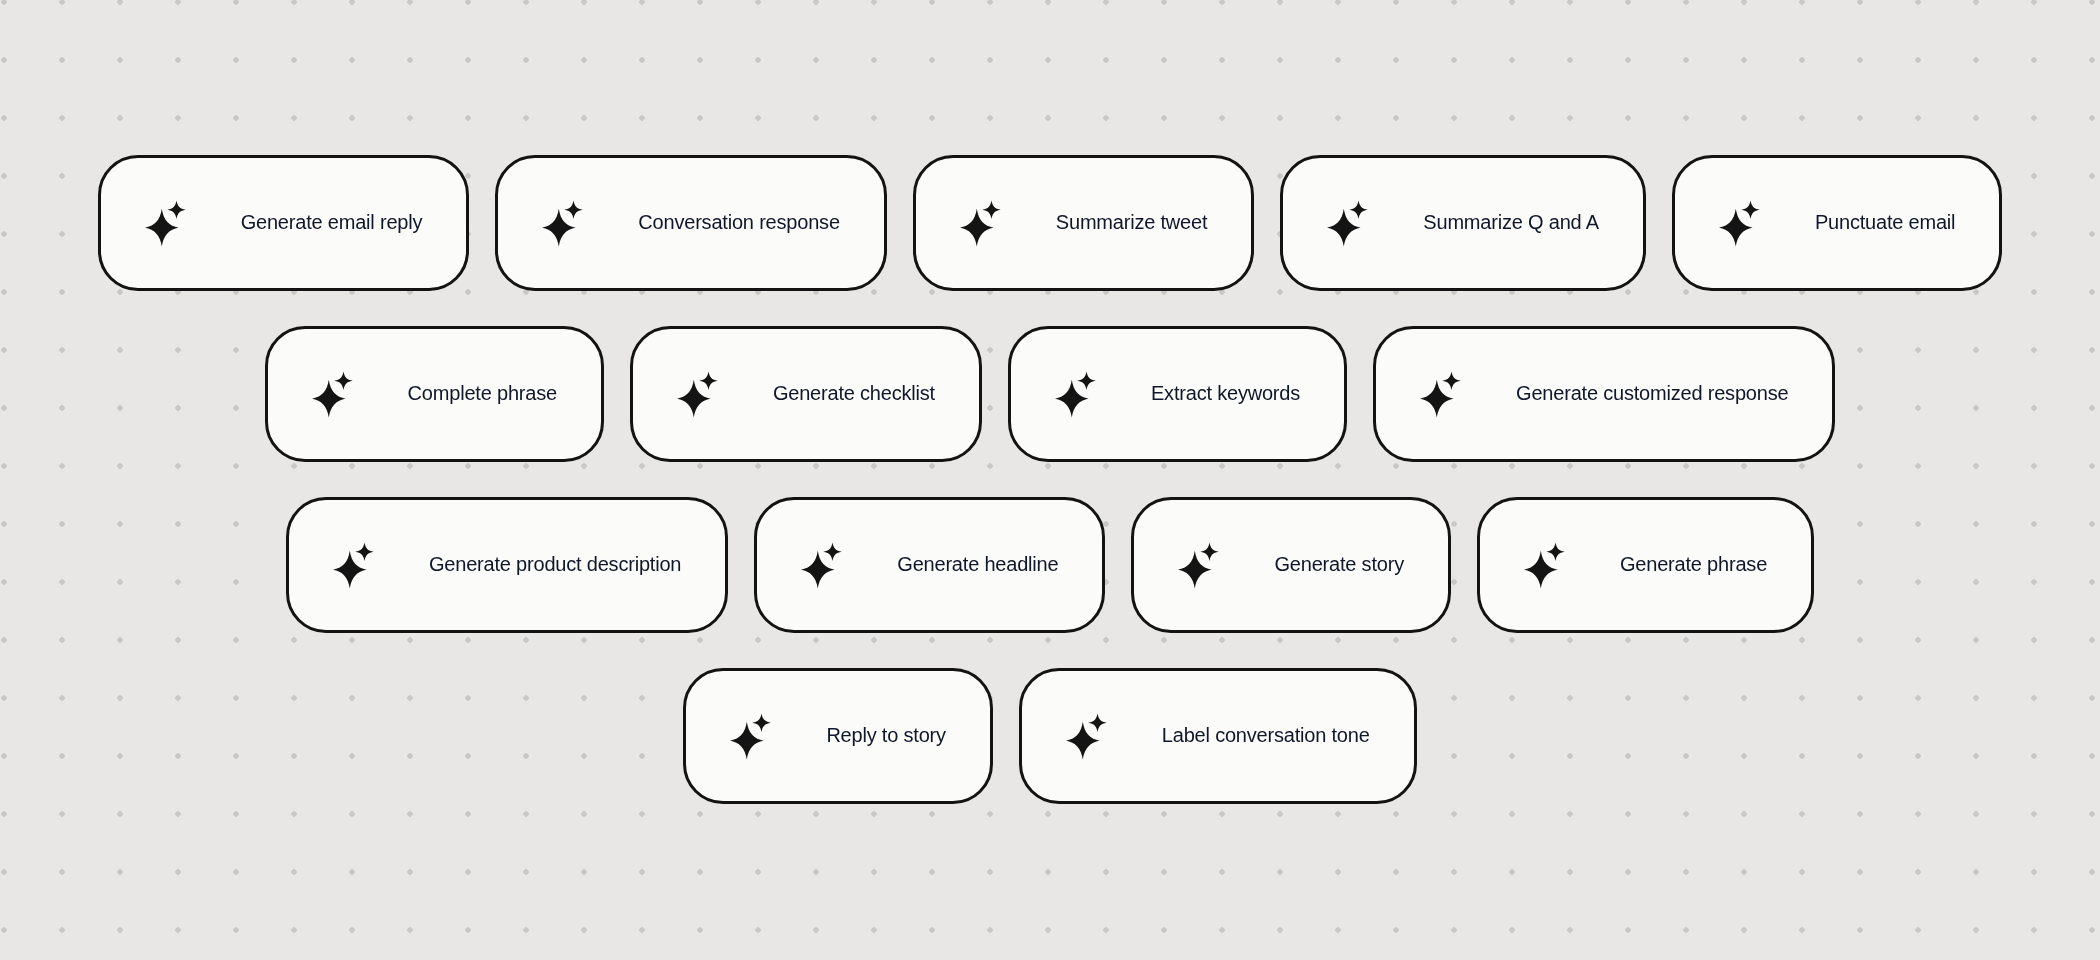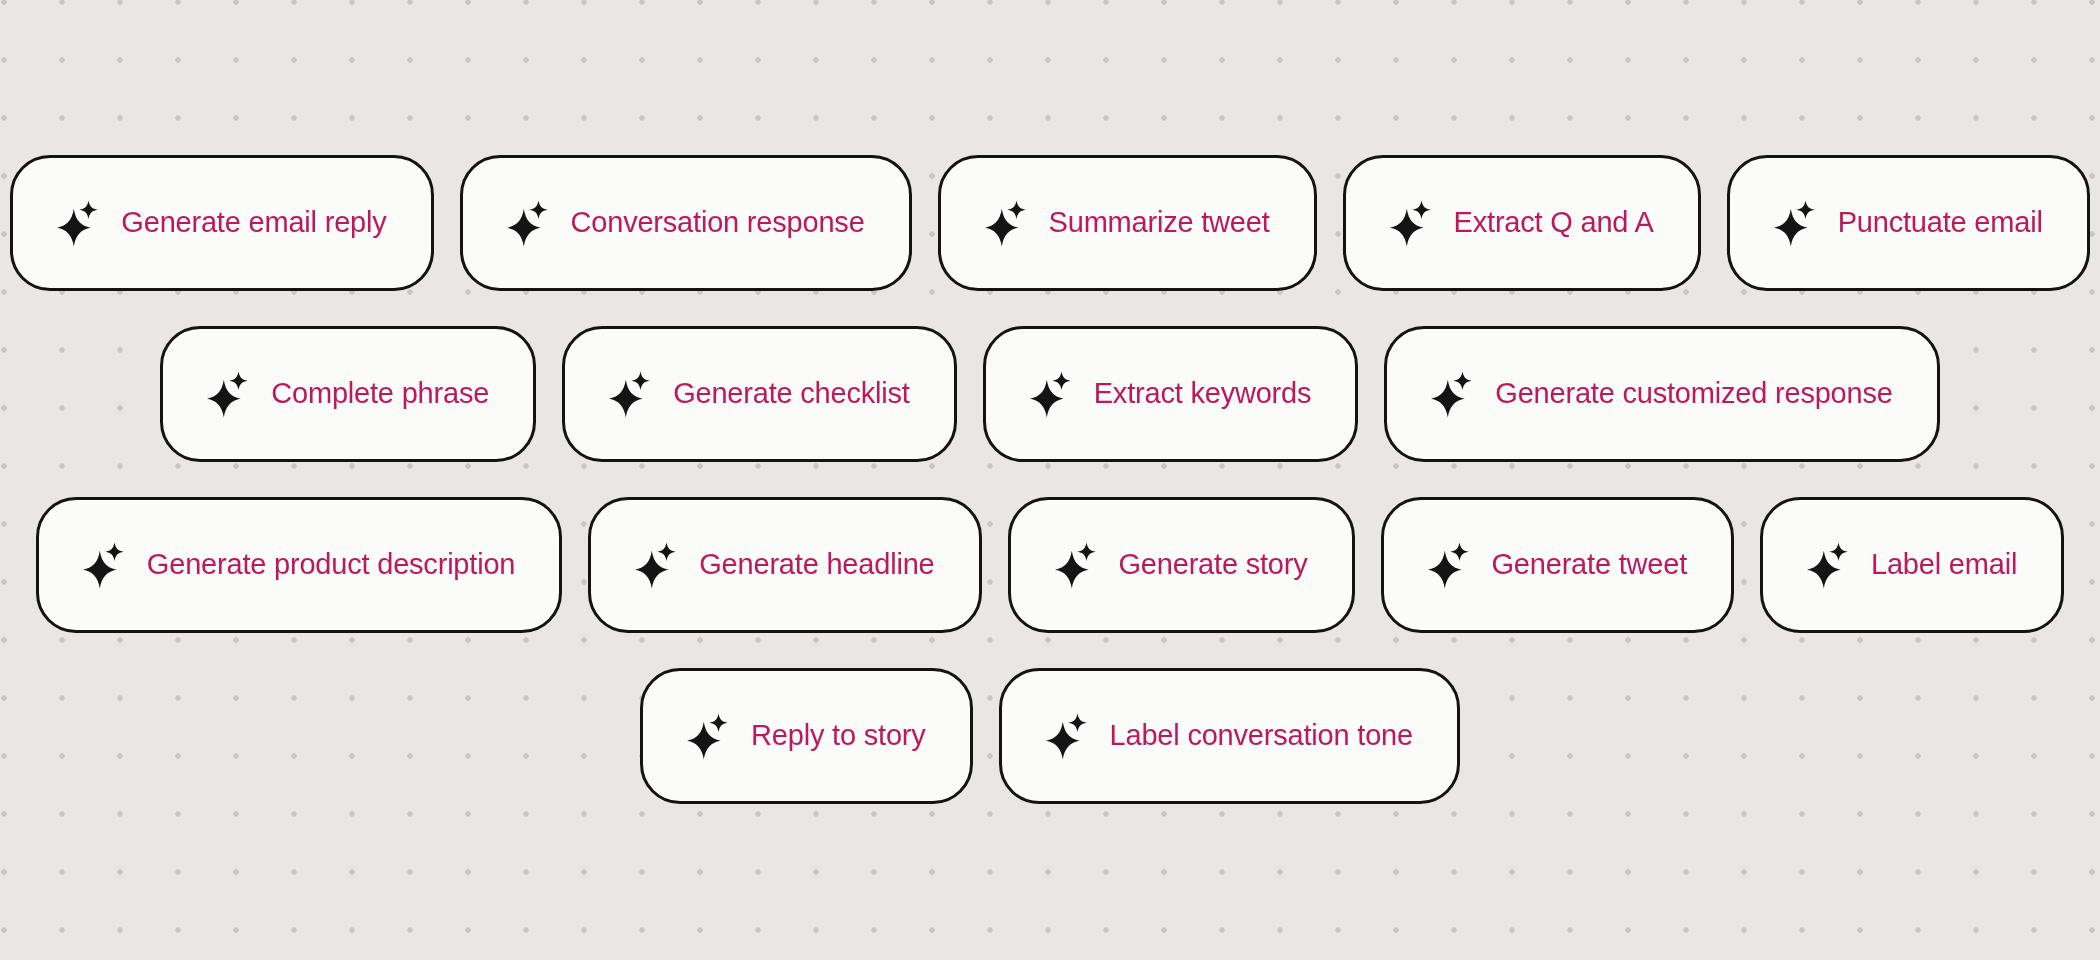--- a/index.html
+++ b/index.html
@@ -44,25 +44,26 @@
     flex: 0 0 auto;
   }
   .card .icon {
     display: inline-flex;
     width: 42px;
     height: 47px;
     flex: 0 0 auto;
   }
   .card .icon svg { width: 100%; height: 100%; }
   .card .label {
-    font-size: 29px;
+    font-size: 20px;
     letter-spacing: -0.2px;
-    color: #be185d;
+    color: #0f172a;
     line-height: 1;
     padding-bottom: 2px;
+    margin-left: 32px;
   }
 </style>
 </head>
 <body>
 
 <div class="canvas">
   <div class="rows" id="rows-root">
       <div class="row">
         <div class="card">
     <span class="icon">
@@ -91,21 +92,21 @@
     </span>
     <span class="label">Summarize tweet</span>
   </div>
         <div class="card">
     <span class="icon">
       <svg viewBox="0 0 100 110" xmlns="http://www.w3.org/2000/svg" aria-hidden="true">
         <path fill="#141414" d="M40 20 C44 48 58 61 80 65 C58 69 44 82 40 110 C36 82 22 69 0 65 C22 61 36 48 40 20 Z"></path>
         <path fill="#141414" d="M75 0 C77.5 14 83 19.5 97 22 C83 24.5 77.5 30 75 44 C72.5 30 67 24.5 53 22 C67 19.5 72.5 14 75 0 Z"></path>
       </svg>
     </span>
-    <span class="label">Extract Q and A</span>
+    <span class="label">Summarize Q and A</span>
   </div>
         <div class="card">
     <span class="icon">
       <svg viewBox="0 0 100 110" xmlns="http://www.w3.org/2000/svg" aria-hidden="true">
         <path fill="#141414" d="M40 20 C44 48 58 61 80 65 C58 69 44 82 40 110 C36 82 22 69 0 65 C22 61 36 48 40 20 Z"></path>
         <path fill="#141414" d="M75 0 C77.5 14 83 19.5 97 22 C83 24.5 77.5 30 75 44 C72.5 30 67 24.5 53 22 C67 19.5 72.5 14 75 0 Z"></path>
       </svg>
     </span>
     <span class="label">Punctuate email</span>
   </div>
@@ -176,30 +177,21 @@
     </span>
     <span class="label">Generate story</span>
   </div>
         <div class="card">
     <span class="icon">
       <svg viewBox="0 0 100 110" xmlns="http://www.w3.org/2000/svg" aria-hidden="true">
         <path fill="#141414" d="M40 20 C44 48 58 61 80 65 C58 69 44 82 40 110 C36 82 22 69 0 65 C22 61 36 48 40 20 Z"></path>
         <path fill="#141414" d="M75 0 C77.5 14 83 19.5 97 22 C83 24.5 77.5 30 75 44 C72.5 30 67 24.5 53 22 C67 19.5 72.5 14 75 0 Z"></path>
       </svg>
     </span>
-    <span class="label">Generate tweet</span>
-  </div>
-        <div class="card">
-    <span class="icon">
-      <svg viewBox="0 0 100 110" xmlns="http://www.w3.org/2000/svg" aria-hidden="true">
-        <path fill="#141414" d="M40 20 C44 48 58 61 80 65 C58 69 44 82 40 110 C36 82 22 69 0 65 C22 61 36 48 40 20 Z"></path>
-        <path fill="#141414" d="M75 0 C77.5 14 83 19.5 97 22 C83 24.5 77.5 30 75 44 C72.5 30 67 24.5 53 22 C67 19.5 72.5 14 75 0 Z"></path>
-      </svg>
-    </span>
-    <span class="label">Label email</span>
+    <span class="label">Generate phrase</span>
   </div>
       </div>
       <div class="row">
         <div class="card">
     <span class="icon">
       <svg viewBox="0 0 100 110" xmlns="http://www.w3.org/2000/svg" aria-hidden="true">
         <path fill="#141414" d="M40 20 C44 48 58 61 80 65 C58 69 44 82 40 110 C36 82 22 69 0 65 C22 61 36 48 40 20 Z"></path>
         <path fill="#141414" d="M75 0 C77.5 14 83 19.5 97 22 C83 24.5 77.5 30 75 44 C72.5 30 67 24.5 53 22 C67 19.5 72.5 14 75 0 Z"></path>
       </svg>
     </span>

